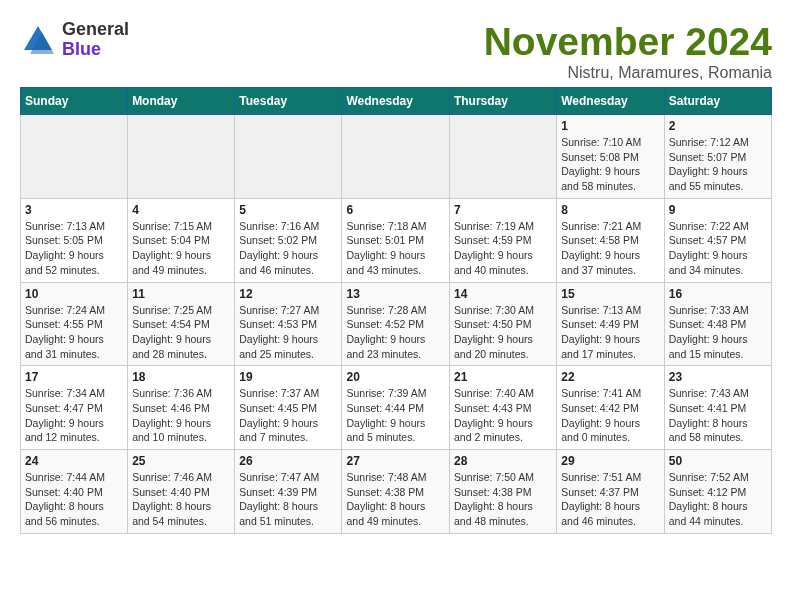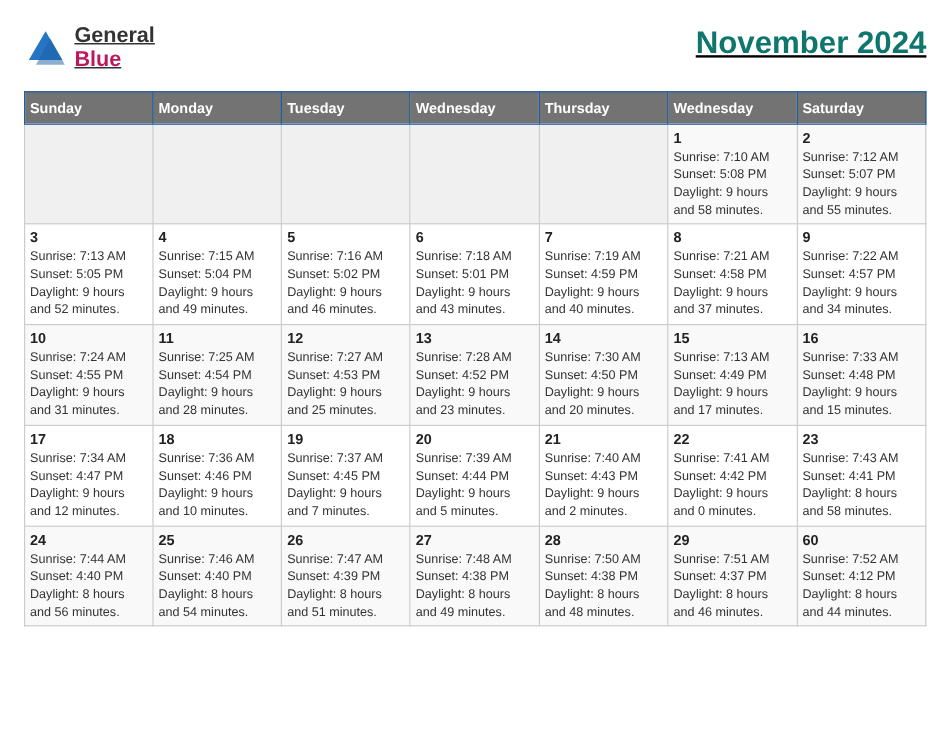--- a/index.html
+++ b/index.html
@@ -7,59 +7,58 @@
       font-family: Arial, sans-serif;
       background: #fff;
       width: 792px;
       min-height: 612px;
       padding: 20px;
     }
     .header {
       display: flex;
       justify-content: space-between;
       align-items: flex-start;
-      margin-bottom: 16px;
-      text-decoration: underline;
+      margin-bottom: 5px;
     }
     .logo {
       display: flex;
       align-items: center;
       gap: 6px;
     }
     .logo-text {
       font-size: 18px;
       font-weight: bold;
       line-height: 1.1;
     }
     .logo-general { color: #333; }
-    .logo-blue { color: #be185d; }
+    .logo-blue { color: #6d28d9; }
     .logo-icon {
       width: 36px;
       height: 36px;
     }
     .title-block {
       text-align: right;
     }
     .title-block h1 {
-      font-size: 26px;
+      font-size: 39px;
       font-weight: bold;
-      color: #0f766e;
+      color: #4d7c0f;
     }
     .title-block h2 {
       font-size: 16px;
       color: #555;
       font-weight: normal;
     }
     .calendar {
       width: 100%;
       border-collapse: collapse;
       font-size: 11px;
     }
     .calendar thead th {
-      background-color: #737373;
+      background-color: #0f766e;
       color: #fff;
       padding: 6px 4px;
       text-align: left;
       font-size: 12px;
       font-weight: bold;
       border: 1px solid #1a5fa0;
     }
     .calendar tbody td {
       vertical-align: top;
       border: 1px solid #ccc;
@@ -99,20 +98,21 @@
       <polygon points="18,4 32,28 4,28" fill="#2575c4"></polygon>
       <polygon points="22,10 34,32 10,32" fill="#1a5fa0" opacity="0.5"></polygon>
     </svg>
     <div class="logo-text">
       <span class="logo-general">General</span><br>
       <span class="logo-blue">Blue</span>
     </div>
   </div>
   <div class="title-block">
     <h1>November 2024</h1>
+    <h2>Nistru, Maramures, Romania</h2>
   </div>
 </div>
 
 <table class="calendar">
   <thead>
     <tr>
     <th>Sunday</th>
         <th>Monday</th>
         <th>Tuesday</th>
         <th>Wednesday</th>
@@ -304,20 +304,20 @@
 Sunset: 4:38 PM
 Daylight: 8 hours and 48 minutes.</div>
         </td>
         <td>
           <span class="day-number">29</span>
           <div class="day-info">Sunrise: 7:51 AM
 Sunset: 4:37 PM
 Daylight: 8 hours and 46 minutes.</div>
         </td>
         <td>
-          <span class="day-number">60</span>
+          <span class="day-number">50</span>
           <div class="day-info">Sunrise: 7:52 AM
 Sunset: 4:12 PM
 Daylight: 8 hours and 44 minutes.</div>
         </td>
       </tr>
     </tbody>
 </table>
 
 </body></html>

